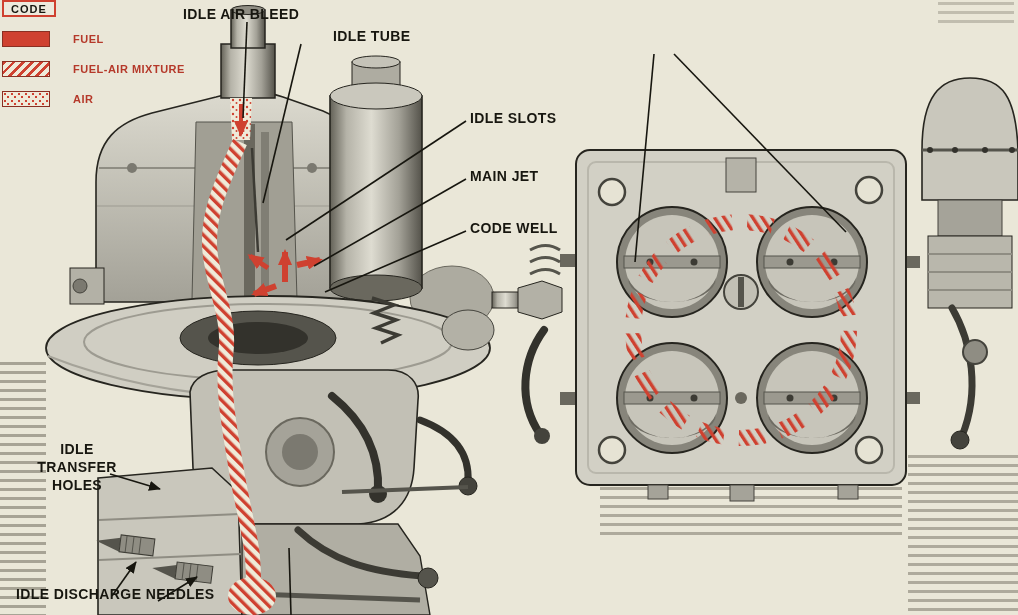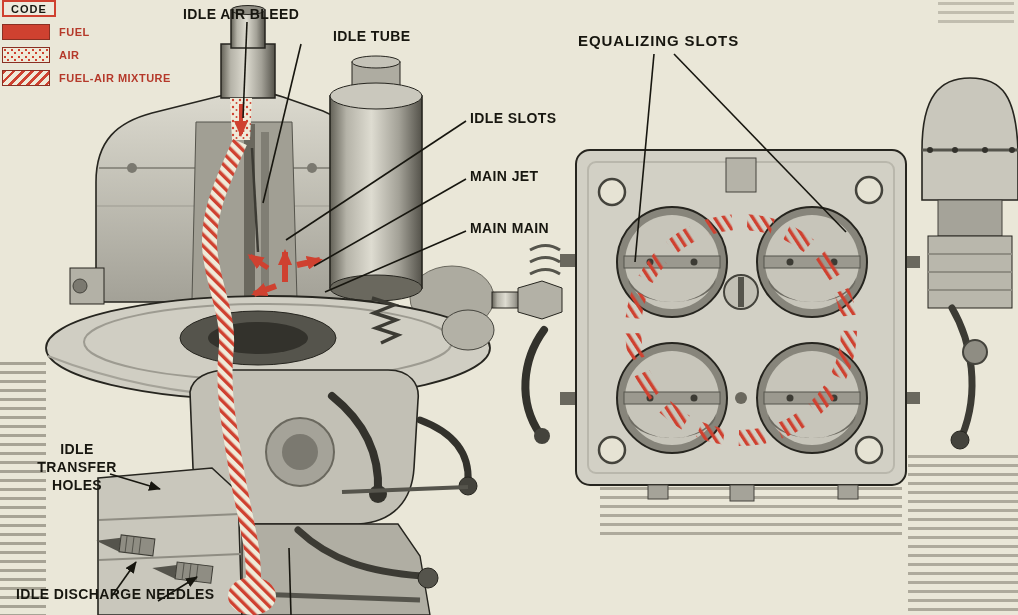--- a/index.html
+++ b/index.html
@@ -14,21 +14,21 @@
     position:absolute;z-index:0;opacity:.5;filter:blur(.7px);
     background-image:repeating-linear-gradient(180deg, rgba(56,50,38,.75) 0 3px, transparent 3px 9px);
   }
   
   .legend{position:absolute;left:2px;top:0;z-index:3;}
   .legend-title-box{
     width:50px;height:13px;border:2px solid #cf4130;display:flex;align-items:center;justify-content:center;
     background:rgba(255,255,255,.15);
   }
   .legend-title-box span{font-size:11px;font-weight:bold;letter-spacing:1px;color:#17160f;}
-  .legend-row{display:flex;align-items:center;gap:9px;margin-top:7px;}
+  .legend-row{display:flex;align-items:center;gap:23px;margin-top:14px;}
   .swatch{width:48px;height:16px;border:1px solid #8a2f22;box-sizing:border-box;flex:0 0 auto;}
   .swatch.solid{background:#cf4130;}
   .swatch.stipple{
     background-image:
       radial-gradient(circle at 2px 2px, #cf4130 1.15px, transparent 1.3px),
       radial-gradient(circle at 5px 5px, #cf4130 1px, transparent 1.15px);
     background-size:7px 7px;background-color:#efead9;
   }
   .swatch.hatch{
     background-image:repeating-linear-gradient(135deg, #cf4130 0 2.6px, transparent 2.6px 6.5px);
@@ -247,33 +247,32 @@
 
   <div class="legend">
     <div class="legend-title-box">
       <span>CODE</span>
     </div>
     <div class="legend-row">
       <span class="swatch solid"></span>
       <span class="legend-label">FUEL</span>
     </div>
     <div class="legend-row">
+      <span class="swatch hatch"></span>
+      <span class="legend-label">FUEL-AIR MIXTURE</span>
+    </div>
+    <div class="legend-row">
       <span class="swatch stipple"></span>
       <span class="legend-label">AIR</span>
-    </div>
-    <div class="legend-row">
-      <span class="swatch hatch"></span>
-      <span class="legend-label">FUEL-AIR MIXTURE</span>
     </div>
   </div>
 
   <div class="callout" style="left:183px;top:6px;">IDLE AIR BLEED</div>
   <div class="callout" style="left:287px;top:28px;margin-left:46px;">IDLE TUBE</div>
   <div class="callout" style="left:470px;top:110px;">IDLE SLOTS</div>
   <div class="callout" style="left:470px;top:168px;">MAIN JET</div>
-  <div class="callout" style="left:470px;top:220px;">MAIN MAIN</div>
-  <div class="callout big" style="left:578px;top:32px;">EQUALIZING SLOTS</div>
+  <div class="callout" style="left:470px;top:220px;">CODE WELL</div>
   <div class="callout prelines" style="left:34px;top:440px;">IDLE
 TRANSFER
 HOLES</div>
   <div class="callout" style="left:16px;top:586px;">IDLE DISCHARGE NEEDLES</div>
 
 </div>
 
 </body></html>

